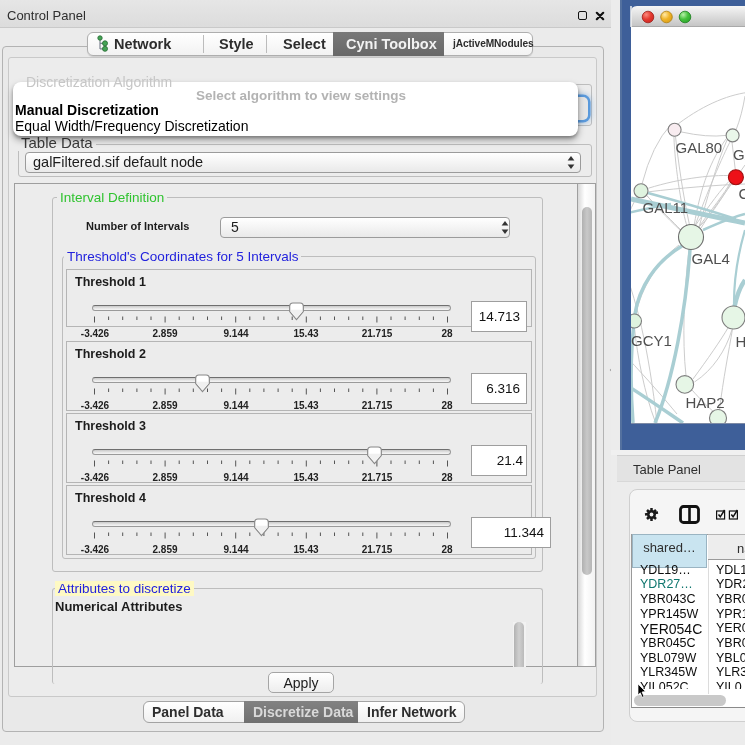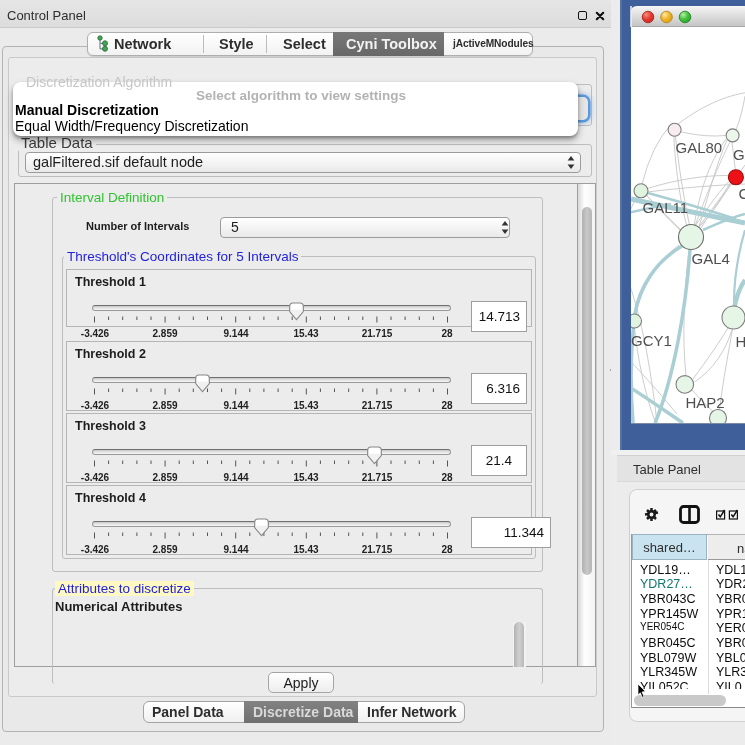--- a/index.html
+++ b/index.html
@@ -199,21 +199,21 @@
       <div style="position:absolute;left:64px;top:58px;width:68px;text-align:center;font-size:10px;font-weight:bold;color:#222;">2.859</div>
       <div style="position:absolute;left:135px;top:58px;width:68px;text-align:center;font-size:10px;font-weight:bold;color:#222;">9.144</div>
       <div style="position:absolute;left:205px;top:58px;width:68px;text-align:center;font-size:10px;font-weight:bold;color:#222;">15.43</div>
       <div style="position:absolute;left:276px;top:58px;width:68px;text-align:center;font-size:10px;font-weight:bold;color:#222;">21.715</div>
       <div style="position:absolute;left:346px;top:58px;width:68px;text-align:center;font-size:10px;font-weight:bold;color:#222;">28</div>
   <svg style="position:absolute;left:298.7px;top:32px;" width="17" height="19" viewBox="0 0 17 19">
         <path d="M1.7 4.2 Q1.7 1 4.9 1 L12.1 1 Q15.3 1 15.3 4.2 L15.3 9.6 L8.5 17.6 L1.7 9.6 Z" fill="#fdfdfd" stroke="#888888" stroke-width="1.2"></path>
         <path d="M2.8 4.4 Q2.8 2 5 2 L12 2 Q14.2 2 14.2 4.4 L14.2 7.8 L2.8 7.8 Z" fill="#ffffff"></path>
         <path d="M2.8 7.8 L14.2 7.8 L14.2 9.4 L8.5 16.2 L2.8 9.4 Z" fill="#f0f0f0"></path>
       </svg>
-  <div style="position:absolute;left:404px;top:31px;width:56px;height:31px;background:#ffffff;border:1px solid #9e9e9e;font-size:13.5px;color:#111;text-align:right;line-height:29px;padding-right:14px;">21.4</div>
+  <div style="position:absolute;left:404px;top:31px;width:56px;height:31px;background:#ffffff;border:1px solid #9e9e9e;font-size:13.5px;color:#111;text-align:right;line-height:29px;padding-right:3px;">21.4</div>
 </div>
 
 <div class="abs" style="left:66px;top:485px;width:466px;height:70px;border:1px solid #b5b5b5;background:#ececec;">
   <div style="position:absolute;left:8px;top:5px;font-size:12.5px;font-weight:bold;color:#1c1c1c;">Threshold 4</div>
   <div style="position:absolute;left:25px;top:35px;width:359px;height:6px;border-top:1px solid #6f6f6f;border-bottom:1px solid #9a9a9a;border-left:1px solid #9a9a9a;border-right:1px solid #9a9a9a;border-radius:3px;background:linear-gradient(#c9c9c9,#e8e8e8 60%,#f5f5f5);"></div>
   <svg style="position:absolute;left:0px;top:46px;" width="466" height="11" viewBox="0 0 466 11">
         <line x1="27.5" y1="0.5" x2="27.5" y2="6.5" stroke="#555" stroke-width="1"></line>
         <line x1="41.6" y1="0.5" x2="41.6" y2="4" stroke="#555" stroke-width="1"></line>
         <line x1="55.7" y1="0.5" x2="55.7" y2="4" stroke="#555" stroke-width="1"></line>
         <line x1="69.9" y1="0.5" x2="69.9" y2="4" stroke="#555" stroke-width="1"></line>
@@ -409,34 +409,34 @@
 
 <svg class="abs" style="left:715.5px;top:508.5px;" width="23" height="11" viewBox="0 0 23 11">
   <rect x="0.6" y="2" width="8" height="8" fill="none" stroke="#111" stroke-width="1.2"></rect>
   <path d="M2.5 5.5 L4.3 7.8 L8.6 1" stroke="#111" stroke-width="1.5" fill="none"></path>
   <rect x="13.4" y="2" width="8" height="8" fill="none" stroke="#111" stroke-width="1.2"></rect>
   <path d="M15.3 5.5 L17.1 7.8 L21.4 1" stroke="#111" stroke-width="1.5" fill="none"></path>
 </svg>
 
 <div class="abs" style="left:631px;top:534px;width:114px;height:174px;background:#ffffff;border-left:1px solid #9a9a9a;border-top:1px solid #9a9a9a;border-bottom:1px solid #8a8a8a;"></div>
 
-<div class="abs" style="left:632px;top:534px;width:75px;height:26px;background:#c9e4f0;border:1px solid #9ab4c2;text-align:center;font-size:13px;color:#2e2e2e;line-height:25px;">shared…</div>
+<div class="abs" style="left:632px;top:534px;width:75px;height:34px;background:#c9e4f0;border:1px solid #9ab4c2;text-align:center;font-size:13px;color:#2e2e2e;line-height:25px;">shared…</div>
 <div class="abs" style="left:708px;top:534px;width:37px;height:26px;background:#ededed;border-top:1px solid #b5b5b5;border-bottom:1px solid #9a9a9a;overflow:hidden;">
       <div style="position:absolute;left:29px;top:6px;font-size:13px;color:#2e2e2e;">na</div>
     </div>
 <div class="abs" style="left:632px;top:560px;width:113px;height:129px;overflow:hidden;">
       <div style="position:absolute;left:8px;top:2.5px;font-size:12.5px;color:#0d0d0d;">YDL19…</div>
       <div style="position:absolute;left:84px;top:2.5px;font-size:12.5px;color:#0d0d0d;">YDL1</div>
       <div style="position:absolute;left:8px;top:17.2px;font-size:12.5px;color:#0f766e;">YDR27…</div>
       <div style="position:absolute;left:84px;top:17.2px;font-size:12.5px;color:#0d0d0d;">YDR2</div>
       <div style="position:absolute;left:8px;top:31.9px;font-size:12.5px;color:#0d0d0d;">YBR043C</div>
       <div style="position:absolute;left:84px;top:31.9px;font-size:12.5px;color:#0d0d0d;">YBR0</div>
       <div style="position:absolute;left:8px;top:46.6px;font-size:12.5px;color:#0d0d0d;">YPR145W</div>
       <div style="position:absolute;left:84px;top:46.6px;font-size:12.5px;color:#0d0d0d;">YPR1</div>
-      <div style="position:absolute;left:8px;top:61.3px;font-size:10px;color:#0d0d0d;">YER054C</div>
+      <div style="position:absolute;left:8px;top:61.3px;font-size:14px;color:#0d0d0d;">YER054C</div>
       <div style="position:absolute;left:84px;top:61.3px;font-size:12.5px;color:#0d0d0d;">YER0</div>
       <div style="position:absolute;left:8px;top:76.0px;font-size:12.5px;color:#0d0d0d;">YBR045C</div>
       <div style="position:absolute;left:84px;top:76.0px;font-size:12.5px;color:#0d0d0d;">YBR0</div>
       <div style="position:absolute;left:8px;top:90.7px;font-size:12.5px;color:#0d0d0d;">YBL079W</div>
       <div style="position:absolute;left:84px;top:90.7px;font-size:12.5px;color:#0d0d0d;">YBL0</div>
       <div style="position:absolute;left:8px;top:105.4px;font-size:12.5px;color:#0d0d0d;">YLR345W</div>
       <div style="position:absolute;left:84px;top:105.4px;font-size:12.5px;color:#0d0d0d;">YLR3</div>
       <div style="position:absolute;left:8px;top:120.1px;font-size:12.5px;color:#0d0d0d;">YIL052C</div>
       <div style="position:absolute;left:84px;top:120.1px;font-size:12.5px;color:#0d0d0d;">YIL0</div>
     </div>

